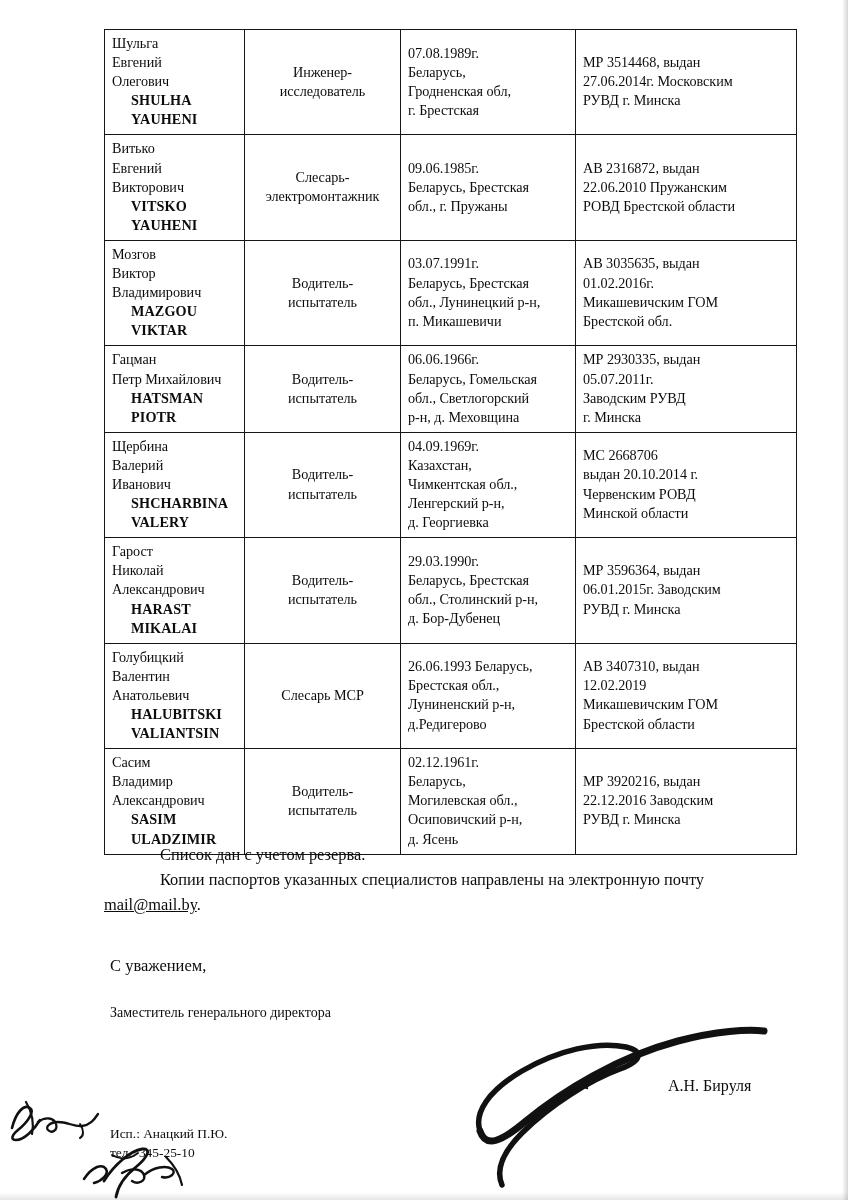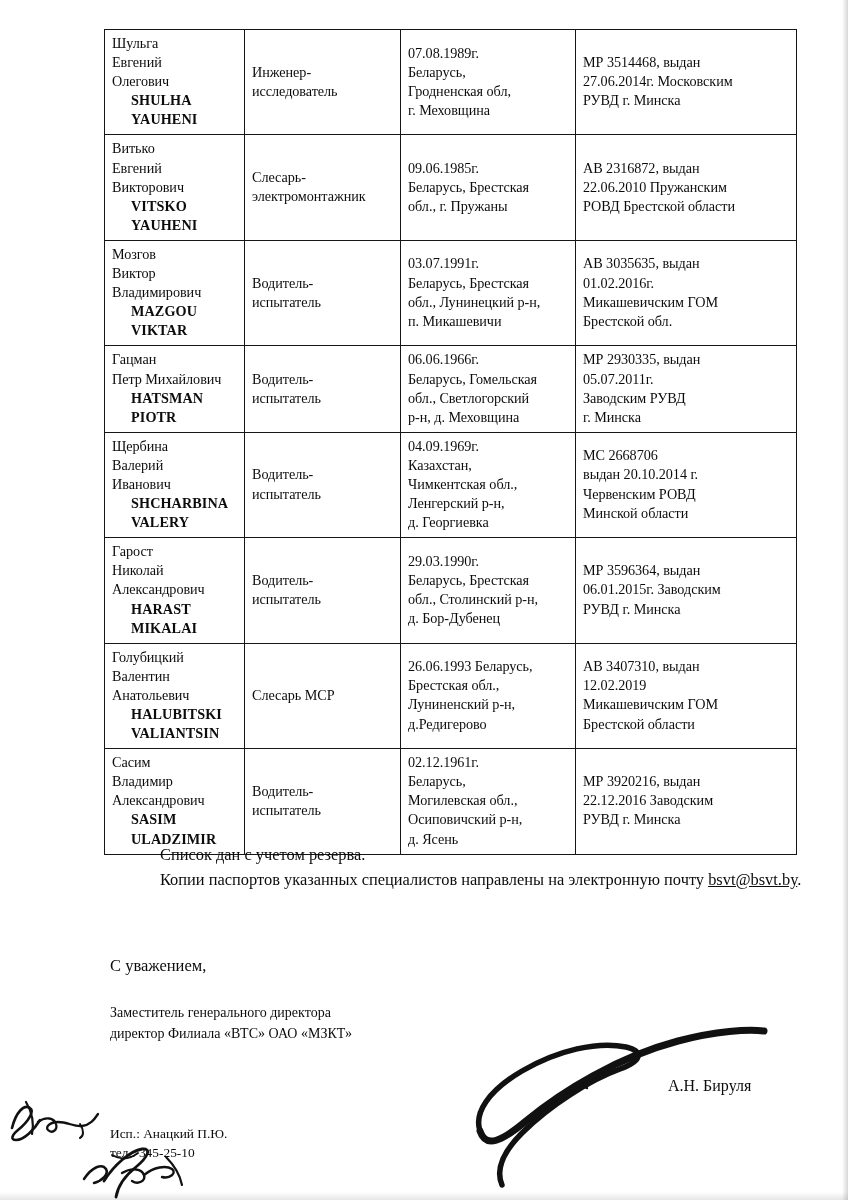--- a/index.html
+++ b/index.html
@@ -54,21 +54,21 @@
   }
   col.c-name  { width: 140px; }
   col.c-role  { width: 156px; }
   col.c-birth { width: 175px; }
   col.c-pass  { width: 221px; }
 
   .cell-name { vertical-align: top; padding-top: 5px; }
   .cell-name .ln { display: block; white-space: nowrap; }
   .cell-name .lat { font-weight: bold; letter-spacing: 0.1px; margin-left: 19px; }
 
-  .cell-role { text-align: left; padding-left: 10px; }
+  .cell-role { text-align: center; padding-left: 10px; }
   .cell-role .ln { display: block; }
 
   .cell-birth { vertical-align: top; padding-top: 5px; padding-left: 9px; }
   .cell-birth .ln { display: block; }
 
   .cell-pass { padding-left: 11px; }
   .cell-pass .ln { display: block; }
 
   
   .para-block {
@@ -150,21 +150,21 @@
           <span class="ln lat">YAUHENI</span>
         </td>
         <td class="cell-role">
           <span class="ln">Инженер-</span>
           <span class="ln">исследователь</span>
         </td>
         <td class="cell-birth">
           <span class="ln">07.08.1989г.</span>
           <span class="ln">Беларусь,</span>
           <span class="ln">Гродненская обл,</span>
-          <span class="ln">г. Меховщина</span>
+          <span class="ln">г. Брестская</span>
         </td>
         <td class="cell-pass">
           <span class="ln">МР 3514468, выдан</span>
           <span class="ln">27.06.2014г. Московским</span>
           <span class="ln">РУВД г. Минска</span>
         </td>
       </tr>
       <tr>
         <td class="cell-name">
           <span class="ln">Витько</span>
@@ -334,28 +334,27 @@
           <span class="ln">МР 3920216, выдан</span>
           <span class="ln">22.12.2016 Заводским</span>
           <span class="ln">РУВД г. Минска</span>
         </td>
       </tr>
     </tbody>
 </table>
 
 <div class="para-block">
   <p>Список дан с учетом резерва.</p>
-  <p class="second"><span>Копии паспортов указанных специалистов направлены на электронную почту </span><a class="mail-link" href="#">bsvt@bsvt.by</a><span>.</span></p>
+  <p class="second"><span>Копии паспортов указанных специалистов направлены на электронную почту </span><a class="mail-link" href="#">mail@mail.by</a><span>.</span></p>
 </div>
 
 <div class="regards">С уважением,</div>
 
 <div class="signblock" id="title-block">
     <span class="ln">Заместитель генерального директора</span>
-    <span class="ln">директор Филиала «ВТС» ОАО «МЗКТ»</span>
   </div>
 
 <div class="signer-name">А.Н. Бируля</div>
 
 <div class="executor">
   <span class="ln">Исп.: Анацкий П.Ю.</span>
   <span class="ln">тел.: 345-25-10</span>
 </div>
 
 <svg class="ink ink-main" width="380" height="180" viewBox="0 0 380 180">

